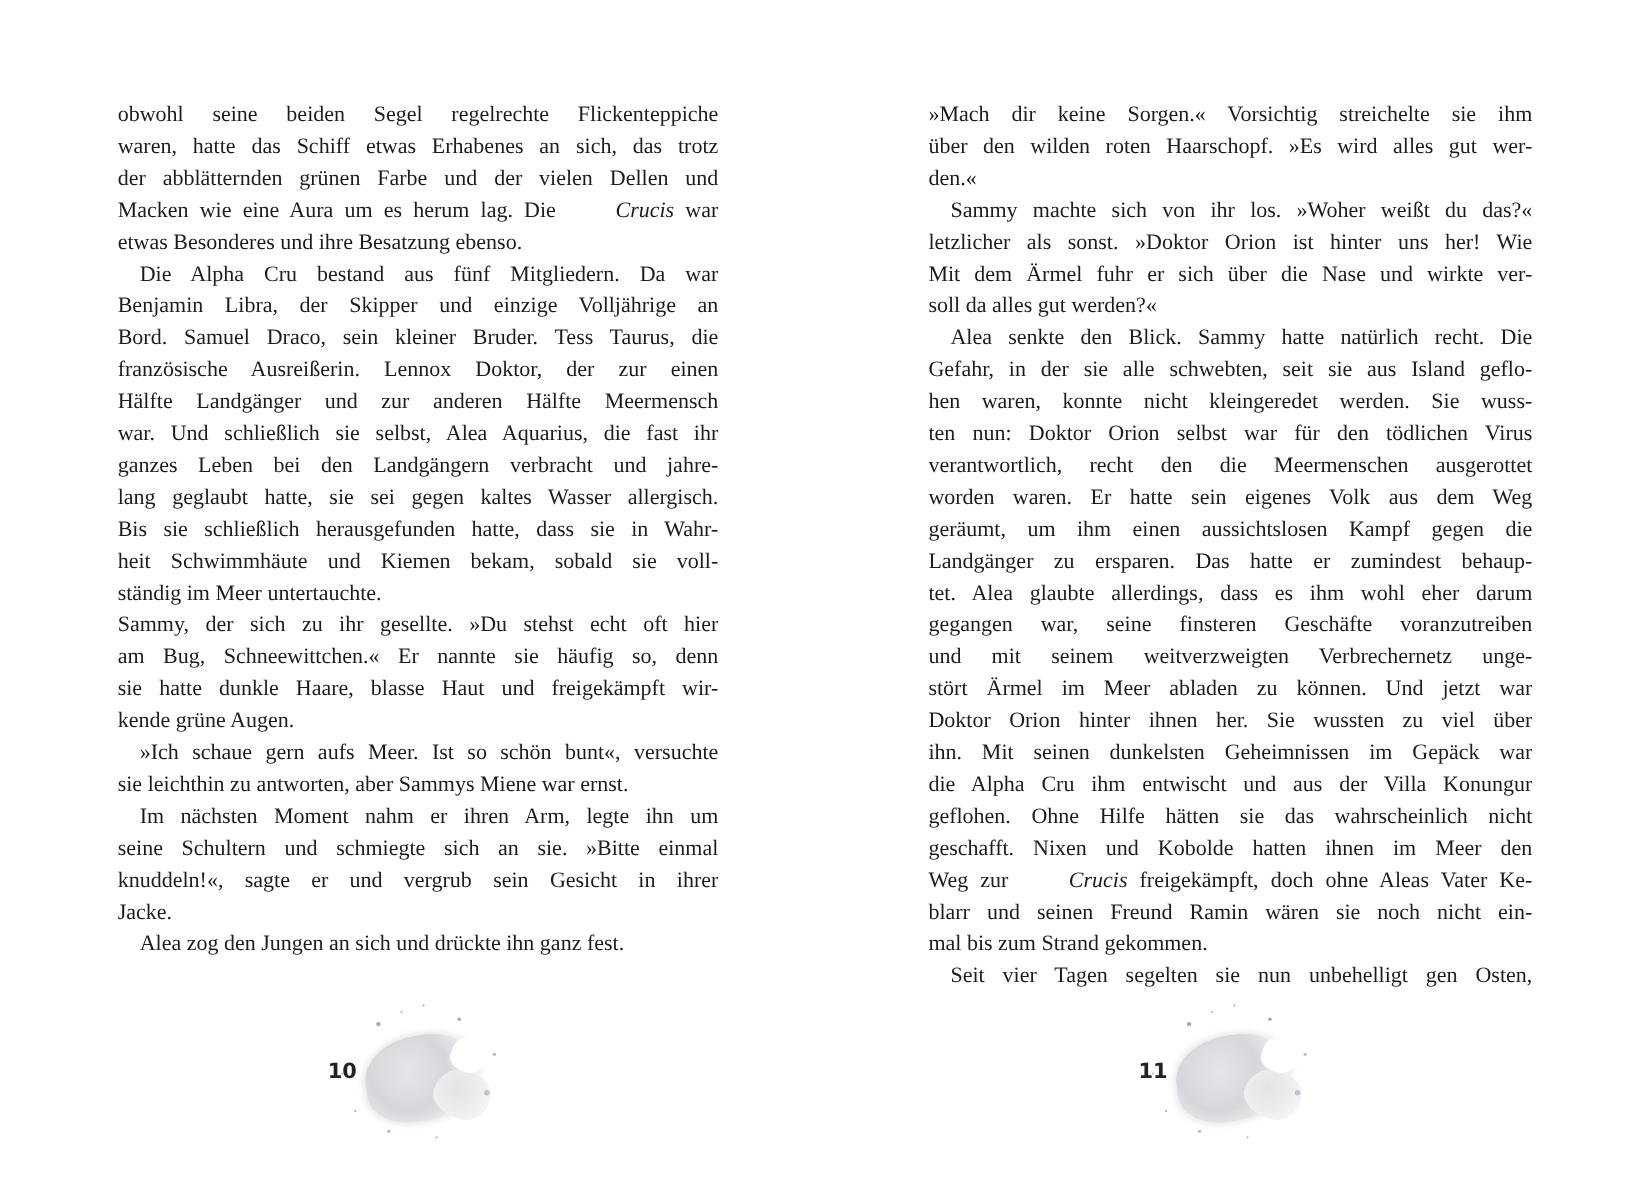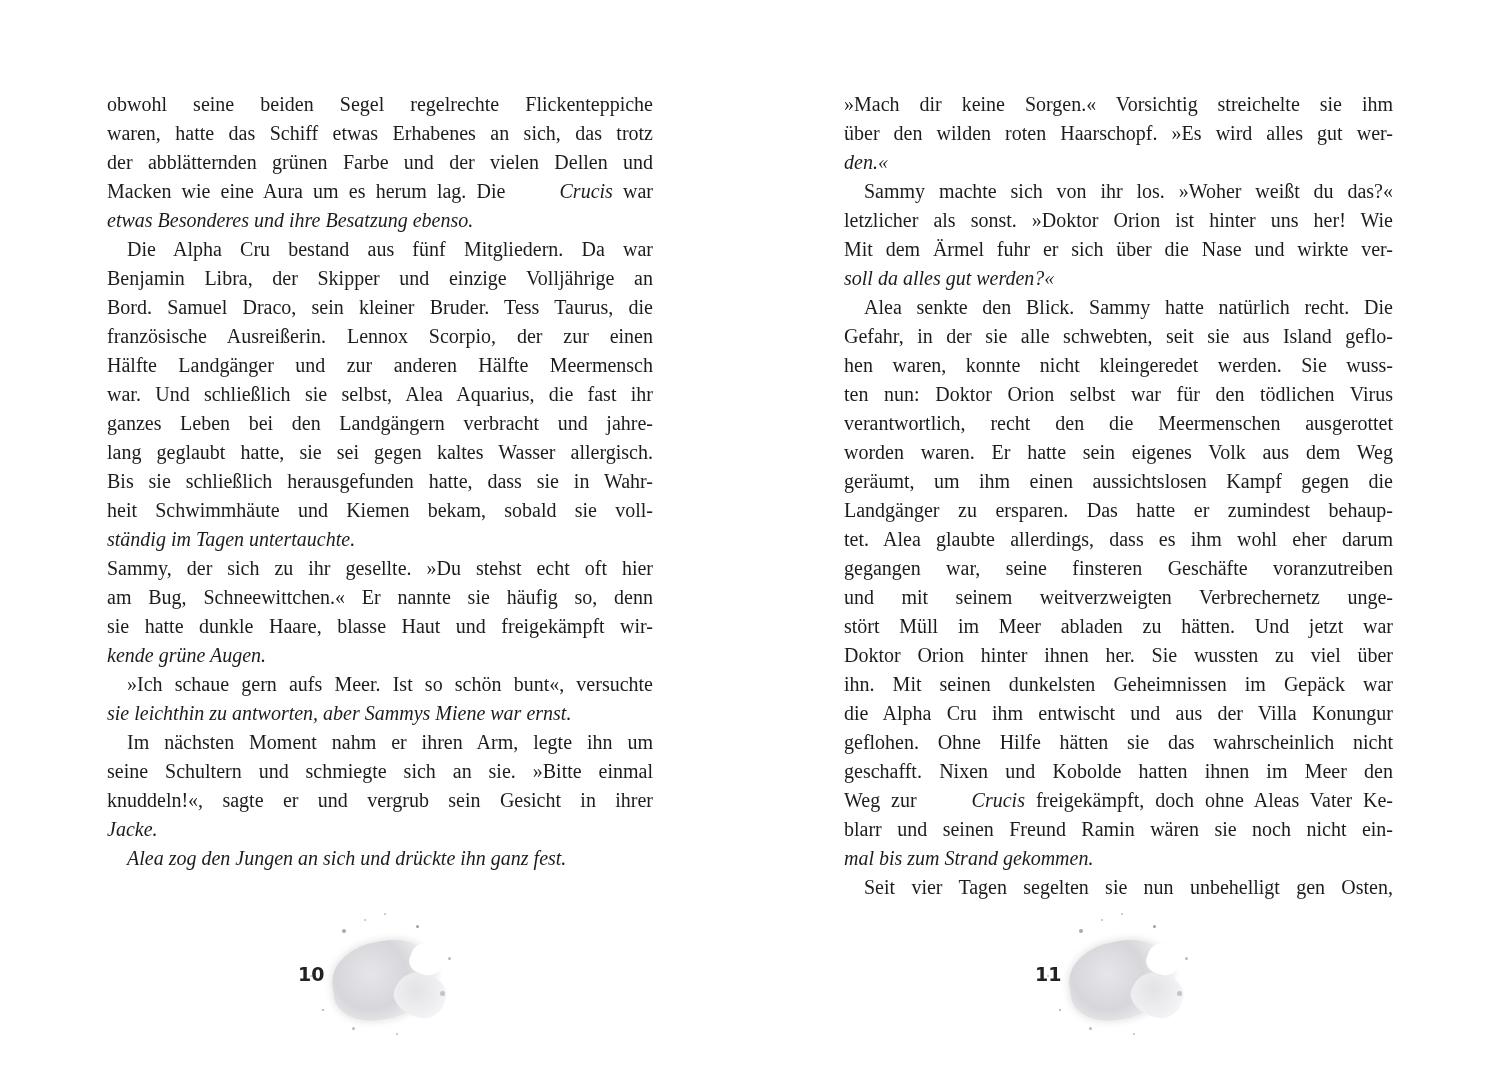--- a/index.html
+++ b/index.html
@@ -28,21 +28,21 @@
   }
   .page.left .text-column{left:107px;width:546px;}
   .page.right .text-column{left:94px;width:549px;}
   .line{
     height:29px;
     overflow:hidden;
     text-align:justify;
     text-align-last:justify;
     white-space:normal;
   }
-  .line.last{text-align-last:left;font-style:italic;}
+  .line.last{text-align-last:left;}
   .line.indent{text-indent:20px;}
   .italic{font-style:italic;margin-left:44px;}
   
   .pagenum-wrap{
     position:absolute;
     width:170px;height:130px;
     top:915px;
   }
   .page.left .pagenum-wrap{left:298px;}
   .page.right .pagenum-wrap{left:285px;}
@@ -101,28 +101,28 @@
   <div class="page left">
     <div class="text-column" id="col-left">
         <div class="line"><span>obwohl seine beiden Segel regelrechte Flickenteppiche</span></div>
         <div class="line"><span>waren, hatte das Schiff etwas Erhabenes an sich, das trotz</span></div>
         <div class="line"><span>der abblätternden grünen Farbe und der vielen Dellen und</span></div>
         <div class="line"><span>Macken wie eine Aura um es herum lag. Die </span><span class="italic">Crucis</span><span> war</span></div>
         <div class="line last"><span>etwas Besonderes und ihre Besatzung ebenso.</span></div>
         <div class="line indent"><span>Die Alpha Cru bestand aus fünf Mitgliedern. Da war</span></div>
         <div class="line"><span>Benjamin Libra, der Skipper und einzige Volljährige an</span></div>
         <div class="line"><span>Bord. Samuel Draco, sein kleiner Bruder. Tess Taurus, die</span></div>
-        <div class="line"><span>französische Ausreißerin. Lennox Scorpio, der zur einen</span></div>
+        <div class="line"><span>französische Ausreißerin. Lennox Doktor, der zur einen</span></div>
         <div class="line"><span>Hälfte Landgänger und zur anderen Hälfte Meermensch</span></div>
         <div class="line"><span>war. Und schließlich sie selbst, Alea Aquarius, die fast ihr</span></div>
         <div class="line"><span>ganzes Leben bei den Landgängern verbracht und jahre-</span></div>
         <div class="line"><span>lang geglaubt hatte, sie sei gegen kaltes Wasser allergisch.</span></div>
         <div class="line"><span>Bis sie schließlich herausgefunden hatte, dass sie in Wahr-</span></div>
         <div class="line"><span>heit Schwimmhäute und Kiemen bekam, sobald sie voll-</span></div>
-        <div class="line last"><span>ständig im Tagen untertauchte.</span></div>
+        <div class="line last"><span>ständig im Meer untertauchte.</span></div>
         <div class="line"><span>Sammy, der sich zu ihr gesellte. »Du stehst echt oft hier</span></div>
         <div class="line"><span>am Bug, Schneewittchen.« Er nannte sie häufig so, denn</span></div>
         <div class="line"><span>sie hatte dunkle Haare, blasse Haut und freigekämpft wir-</span></div>
         <div class="line last"><span>kende grüne Augen.</span></div>
         <div class="line indent"><span>»Ich schaue gern aufs Meer. Ist so schön bunt«, versuchte</span></div>
         <div class="line last"><span>sie leichthin zu antworten, aber Sammys Miene war ernst.</span></div>
         <div class="line indent"><span>Im nächsten Moment nahm er ihren Arm, legte ihn um</span></div>
         <div class="line"><span>seine Schultern und schmiegte sich an sie. »Bitte einmal</span></div>
         <div class="line"><span>knuddeln!«, sagte er und vergrub sein Gesicht in ihrer</span></div>
         <div class="line last"><span>Jacke.</span></div>
@@ -159,21 +159,21 @@
         <div class="line"><span>Gefahr, in der sie alle schwebten, seit sie aus Island geflo-</span></div>
         <div class="line"><span>hen waren, konnte nicht kleingeredet werden. Sie wuss-</span></div>
         <div class="line"><span>ten nun: Doktor Orion selbst war für den tödlichen Virus</span></div>
         <div class="line"><span>verantwortlich, recht den die Meermenschen ausgerottet</span></div>
         <div class="line"><span>worden waren. Er hatte sein eigenes Volk aus dem Weg</span></div>
         <div class="line"><span>geräumt, um ihm einen aussichtslosen Kampf gegen die</span></div>
         <div class="line"><span>Landgänger zu ersparen. Das hatte er zumindest behaup-</span></div>
         <div class="line"><span>tet. Alea glaubte allerdings, dass es ihm wohl eher darum</span></div>
         <div class="line"><span>gegangen war, seine finsteren Geschäfte voranzutreiben</span></div>
         <div class="line"><span>und mit seinem weitverzweigten Verbrechernetz unge-</span></div>
-        <div class="line"><span>stört Müll im Meer abladen zu hätten. Und jetzt war</span></div>
+        <div class="line"><span>stört Ärmel im Meer abladen zu können. Und jetzt war</span></div>
         <div class="line"><span>Doktor Orion hinter ihnen her. Sie wussten zu viel über</span></div>
         <div class="line"><span>ihn. Mit seinen dunkelsten Geheimnissen im Gepäck war</span></div>
         <div class="line"><span>die Alpha Cru ihm entwischt und aus der Villa Konungur</span></div>
         <div class="line"><span>geflohen. Ohne Hilfe hätten sie das wahrscheinlich nicht</span></div>
         <div class="line"><span>geschafft. Nixen und Kobolde hatten ihnen im Meer den</span></div>
         <div class="line"><span>Weg zur </span><span class="italic">Crucis</span><span> freigekämpft, doch ohne Aleas Vater Ke-</span></div>
         <div class="line"><span>blarr und seinen Freund Ramin wären sie noch nicht ein-</span></div>
         <div class="line last"><span>mal bis zum Strand gekommen.</span></div>
         <div class="line indent"><span>Seit vier Tagen segelten sie nun unbehelligt gen Osten,</span></div>
       </div>

